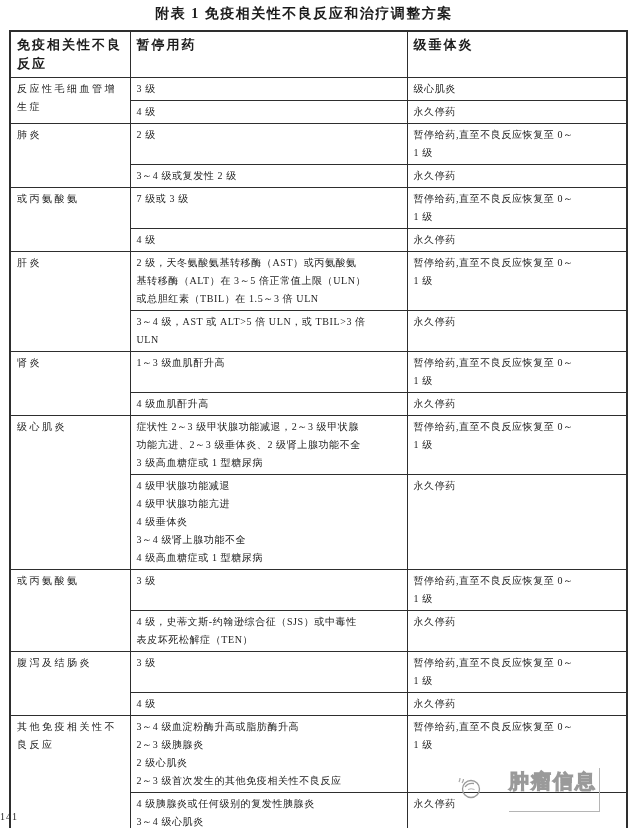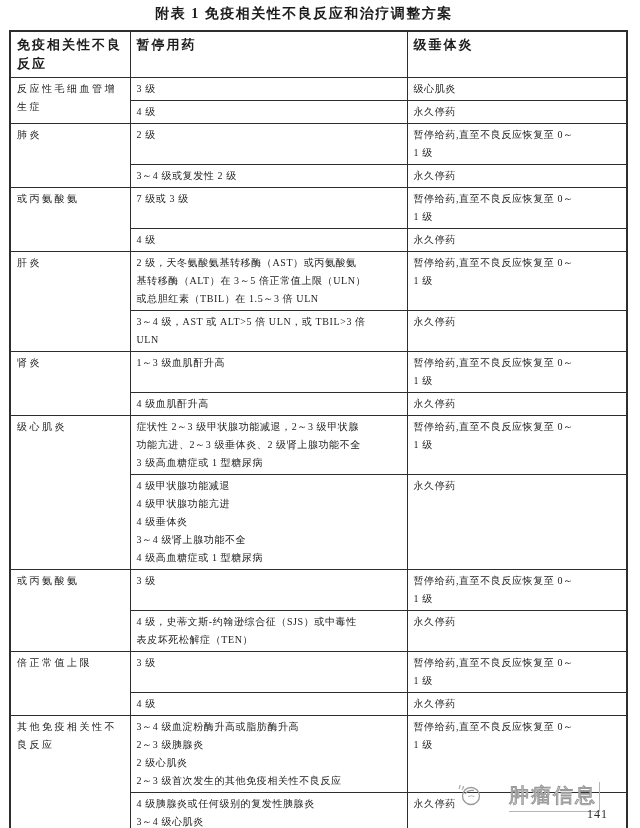--- a/index.html
+++ b/index.html
@@ -52,43 +52,43 @@
     font-size: 10px;
     line-height: 18px;
     letter-spacing: 0.6px;
   }
   td.c1 { letter-spacing: 2.5px; }
   .pageno {
     position: absolute;
     left: 0;
     bottom: 6px;
     width: 100%;
-    text-align: right;
-    font-size: 12px;
+    text-align: left;
+    font-size: 10px;
     letter-spacing: 1px;
     color: #2a2a2a;
   }
   .watermark {
     position: absolute;
     right: 8px;
     bottom: 16px;
     display: flex;
     align-items: center;
     gap: 4px;
     pointer-events: none;
   }
   .watermark .wm-text {
     font-size: 20px;
-    font-weight: normal;
+    font-weight: bold;
     letter-spacing: 2px;
     color: #e6e6e6;
     -webkit-text-stroke: 1px #9a9a9a;
     border-bottom: 1px solid #b5b5b5;
     border-right: 1px solid #b5b5b5;
-    padding: 0 2px 2px 0;
+    padding: 0 2px 16px 0;
     margin-left: 24px;
   }
 </style>
 </head>
 <body>
 
 <div class="doc">
 
   <div class="title">附表 1 免疫相关性不良反应和治疗调整方案</div>
 
@@ -186,21 +186,21 @@
         <td class="c3">暂停给药,直至不良反应恢复至 0～
 1 级</td>
       </tr>
       <tr>
         <td class="c2">4 级，史蒂文斯-约翰逊综合征（SJS）或中毒性
 表皮坏死松解症（TEN）</td>
         <td class="c3">永久停药</td>
       </tr>
 
       <tr>
-        <td class="c1" rowspan="2">倍正常值上限</td>
+        <td class="c1" rowspan="2">腹泻及结肠炎</td>
         <td class="c2">3 级</td>
         <td class="c3">暂停给药,直至不良反应恢复至 0～
 1 级</td>
       </tr>
       <tr>
         <td class="c2">4 级</td>
         <td class="c3">永久停药</td>
       </tr>
 
       <tr>

